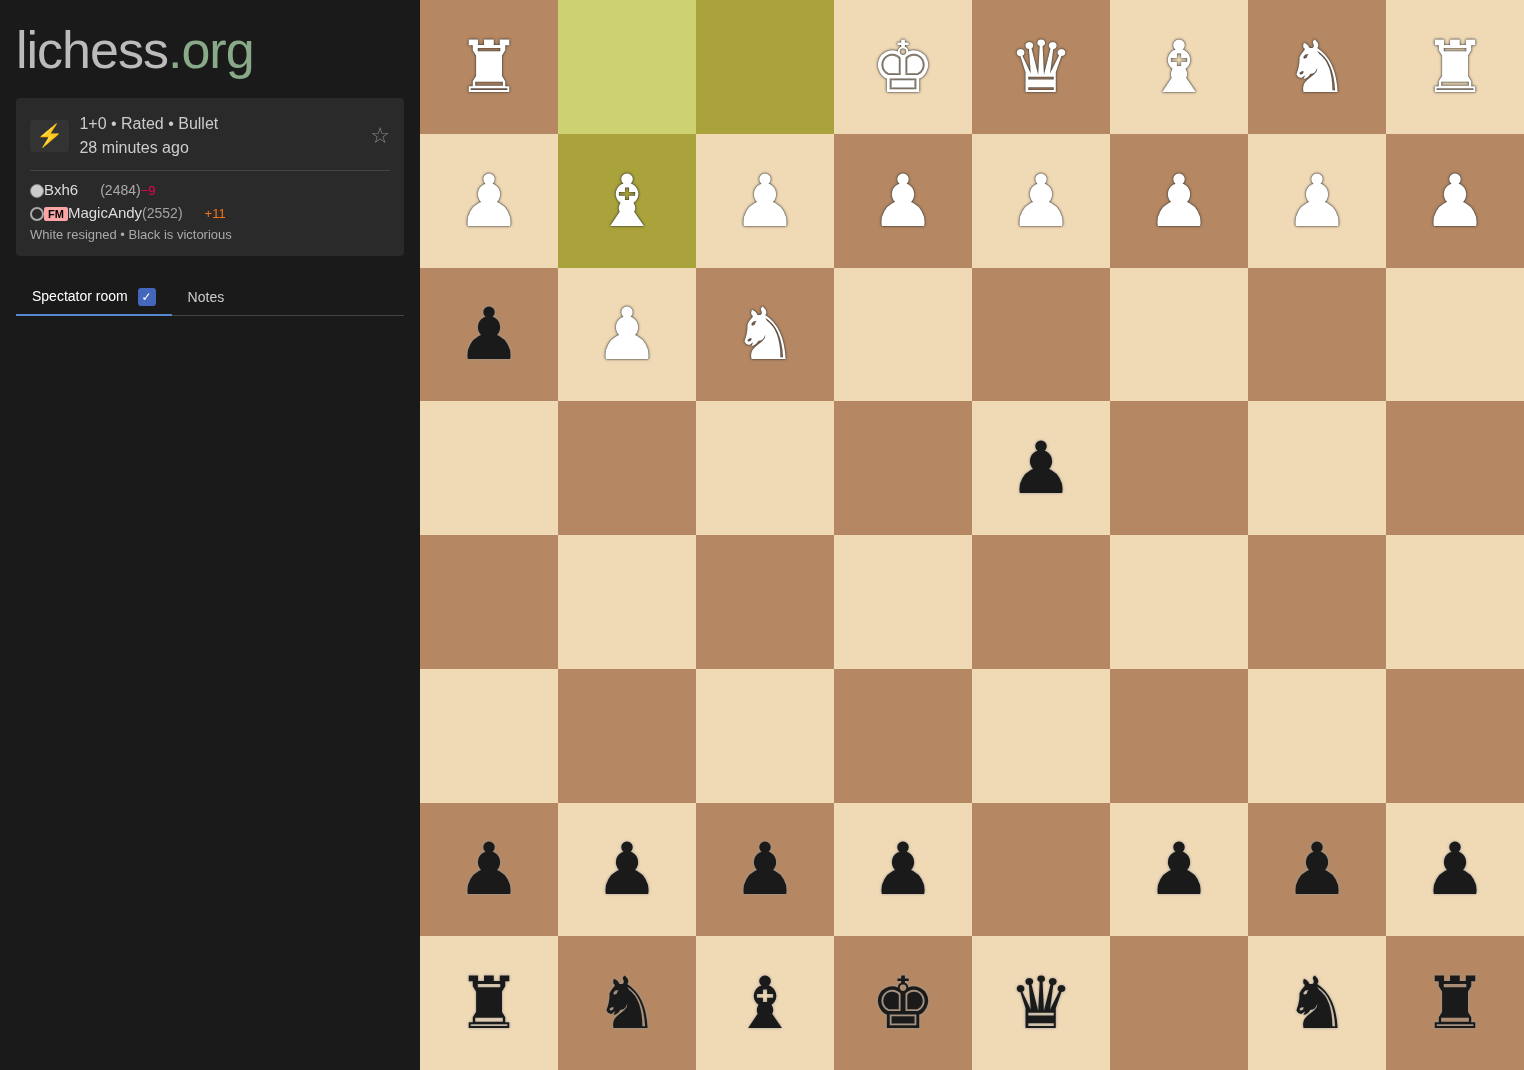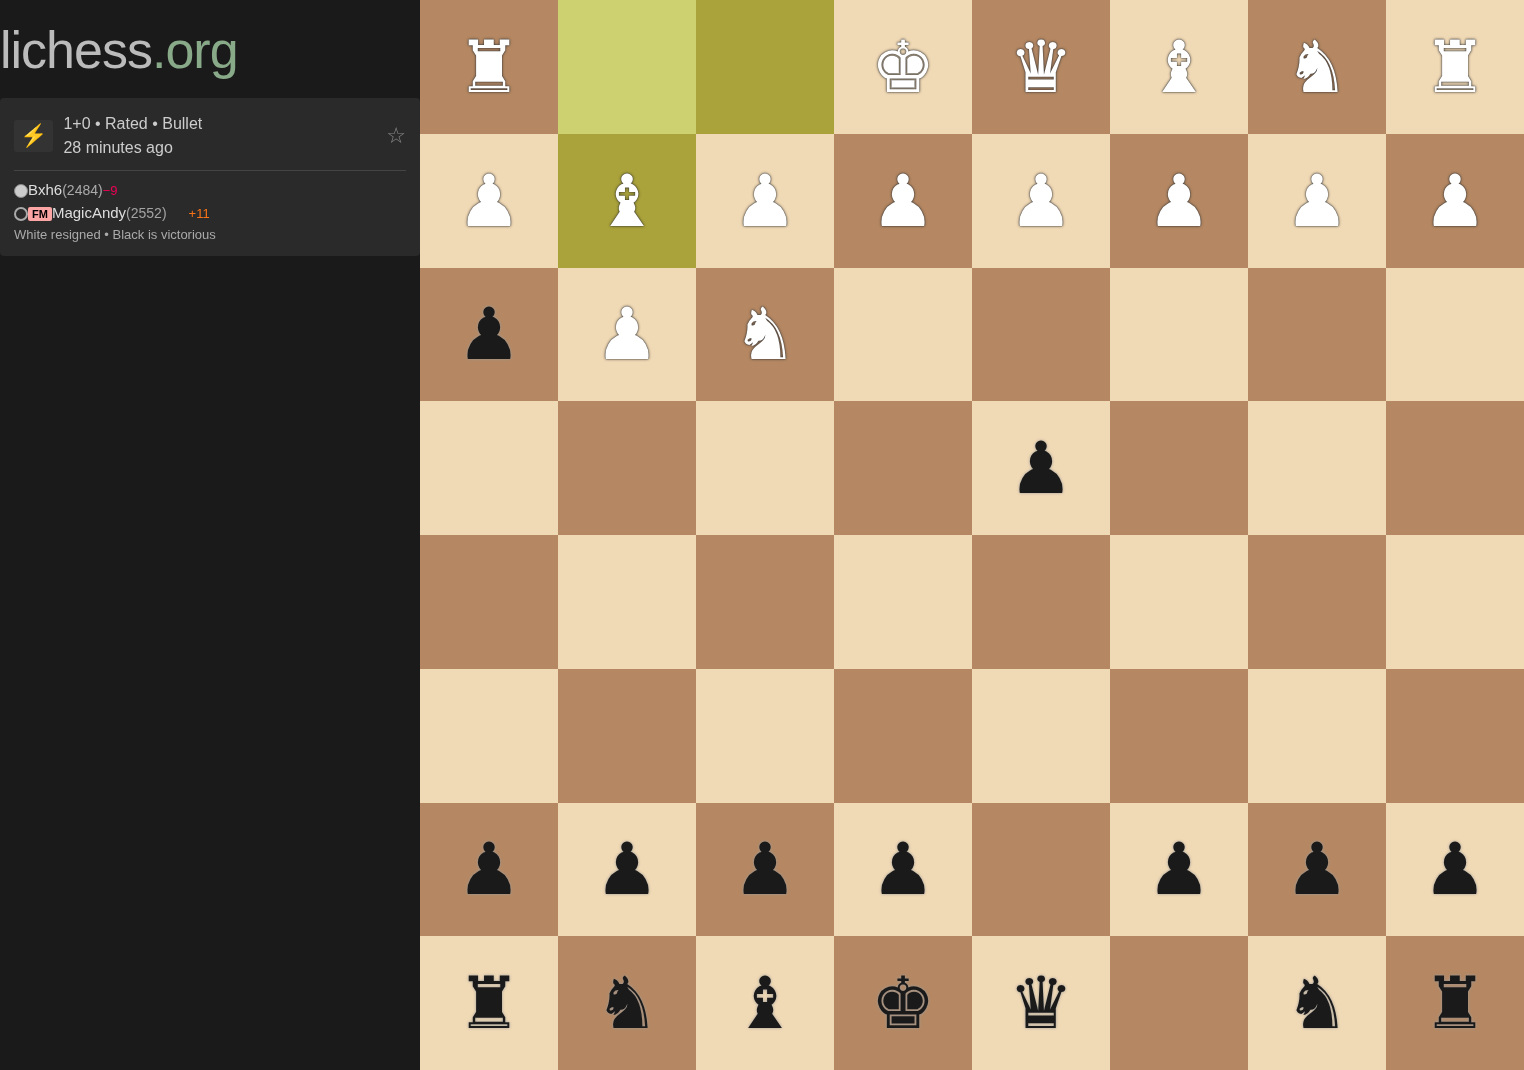--- a/index.html
+++ b/index.html
@@ -11,21 +11,21 @@
       width: 1524px;
       min-height: 1070px;
       overflow: hidden;
     }
 
     
     #left-panel {
       width: 420px;
       min-width: 420px;
       background: #1a1a1a;
-      padding: 20px 0;
+      padding: 20px 16px;
       display: flex;
       flex-direction: column;
       gap: 0;
     }
 
     .logo {
       font-size: 52px;
       font-weight: 300;
       color: #bbb;
       margin-bottom: 18px;
@@ -227,35 +227,44 @@
         </div>
       </div>
       <span class="star-icon">☆</span>
     </div>
 
     <hr class="divider">
 
     <div class="player-row">
       <span class="player-dot-white"></span>
       <span class="player-name">Bxh6</span>
-      <span style="color:#aaa;font-size:14px;">(2484)</span>
+      <span style="color:#aaa;font-size:14px;margin-left:22px;">(2484)</span>
       <span class="rating-change-neg">−9</span>
     </div>
 
     <div class="player-row">
       <span class="player-dot-black"></span>
       <span class="fm-badge">FM</span>
       <span class="player-name">MagicAndy</span>
       <span style="color:#a3a3a3;font-size:14px;">(2552)</span>
       <span class="rating-change-pos">+11</span>
     </div>
 
     <div class="game-result">White resigned • Black is victorious</div>
   </div>
 
+  <div class="tabs-row">
+    <div class="tab-item active">
+      <span>Spectator room</span>
+      <span class="tab-checkbox">✓</span>
+    </div>
+    <div class="tab-item">
+      <span>Notes</span>
+    </div>
+  </div>
 </div>
 
 <div id="board-container">
   <div id="chess-board">
 
      <div class="sq sq-dark piece-white">♜</div>
      <div class="sq sq-light sq-highlight-light"></div>
      <div class="sq sq-dark sq-highlight-dark"></div>
      <div class="sq sq-light piece-white">♚</div>
      <div class="sq sq-dark piece-white">♛</div>

